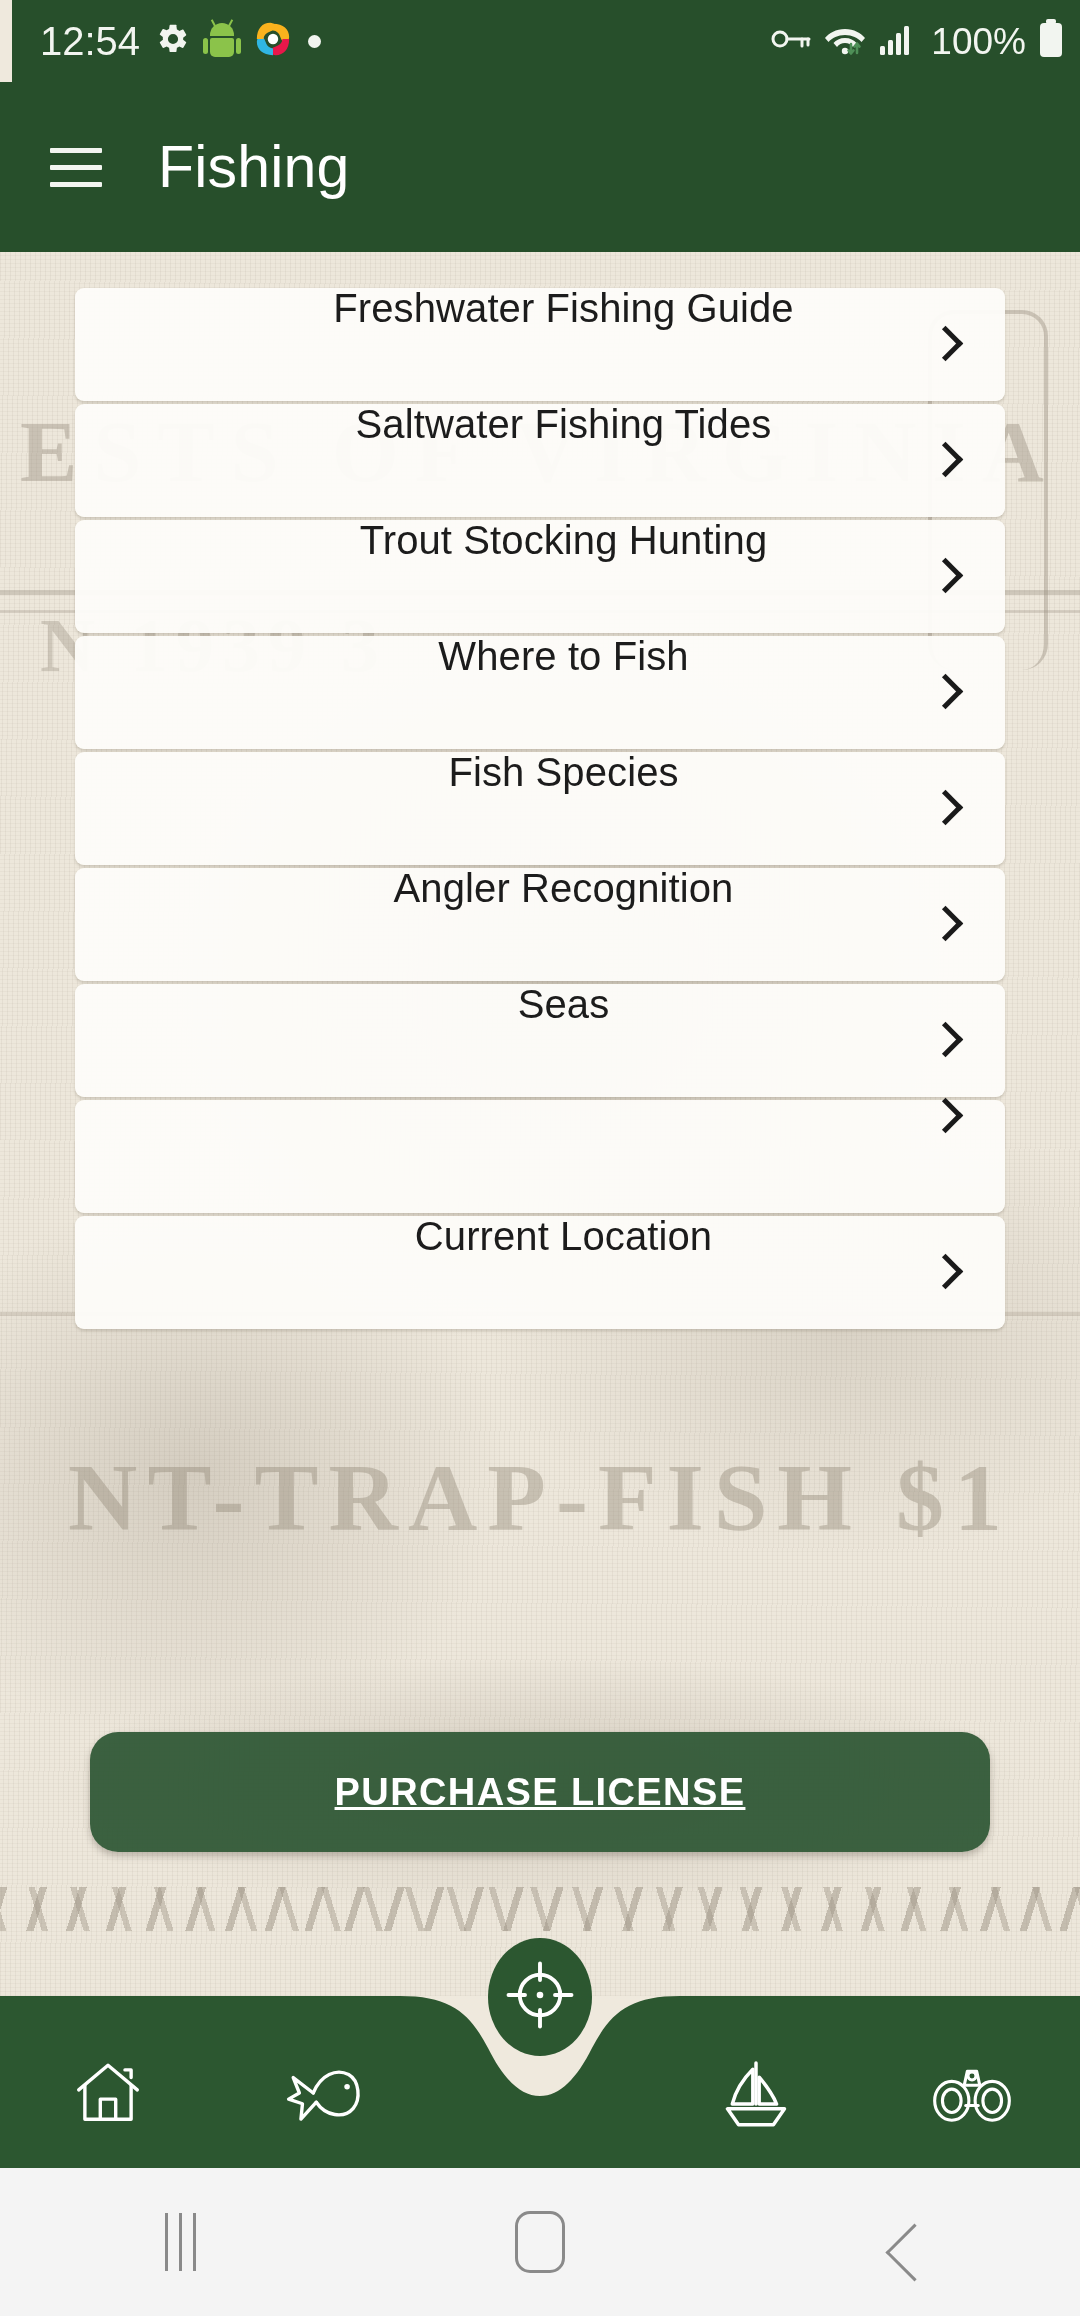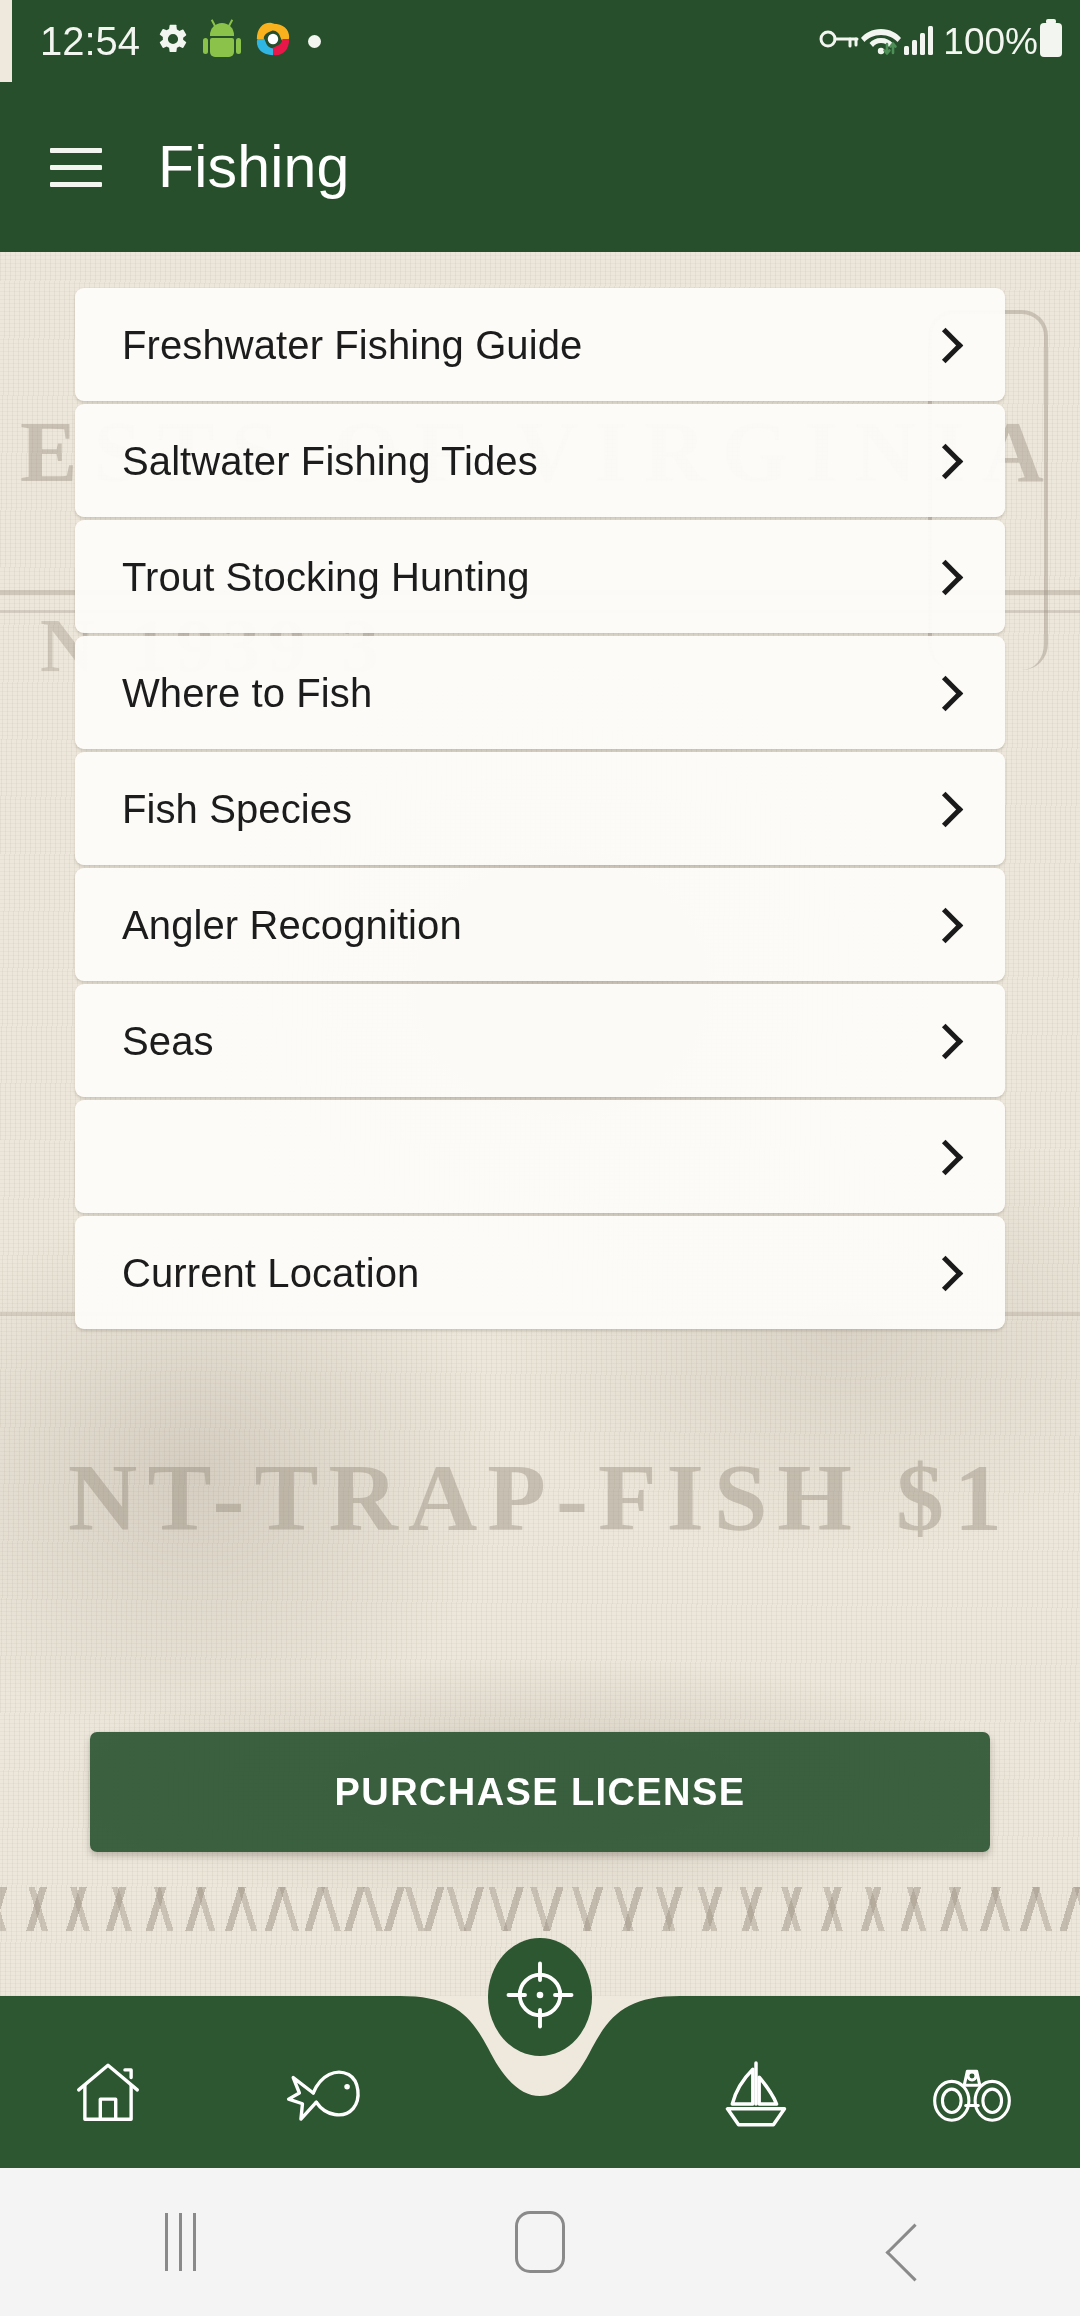--- a/index.html
+++ b/index.html
@@ -38,20 +38,21 @@
     color: #F2F5F0;
     font-size: 40px;
     letter-spacing: 0px;
     font-weight: 400;
     line-height: 1;
   }
   #status-right {
     margin-left: auto;
     display: flex;
     align-items: center;
+    gap: 12px;
   }
   #battery-pct {
     color: #F2F5F0;
     font-size: 37px;
     line-height: 1;
     margin-left: 4px;
   }
   .sicon { display: block; }
 
   
@@ -233,20 +234,21 @@
     position: relative;
     margin: 0 75px 3px 75px;
     height: 113px;
     background: rgba(253,252,249,0.955);
     border-radius: 9px;
     box-shadow: 0 2px 3px rgba(90,80,65,0.22);
     display: flex;
     align-items: center;
     padding: 0 0 0 47px;
     cursor: pointer;
+    flex-direction: column;
   }
   .list-row-label {
     font-size: 40px;
     color: #1C1C1C;
     font-weight: 400;
     letter-spacing: 0.1px;
     line-height: 1;
   }
   .chevron-icon {
     margin-left: auto;
@@ -263,32 +265,33 @@
     border-right: 5px solid #1A1A1A;
     transform: rotate(45deg);
   }
 
   
   #purchase-license-button {
     position: absolute;
     left: 90px; top: 1480px;
     width: 900px; height: 120px;
     background: rgba(45,86,52,0.93);
-    border-radius: 7px;
+    border-radius: 28px;
     border: none;
     color: #FFFFFF;
     font-family: "Liberation Sans", sans-serif;
     font-size: 38px;
     font-weight: 700;
     letter-spacing: 1.4px;
     box-shadow: 0 4px 7px rgba(60,50,40,0.28);
     cursor: pointer;
     display: flex;
     align-items: center;
     justify-content: center;
+    text-decoration: underline;
   }
 
   
   #bottom-nav {
     position: absolute;
     left: 0; top: 1996px;
     width: 1080px; height: 172px;
     z-index: 20;
   }
   #bottom-nav-bg {

